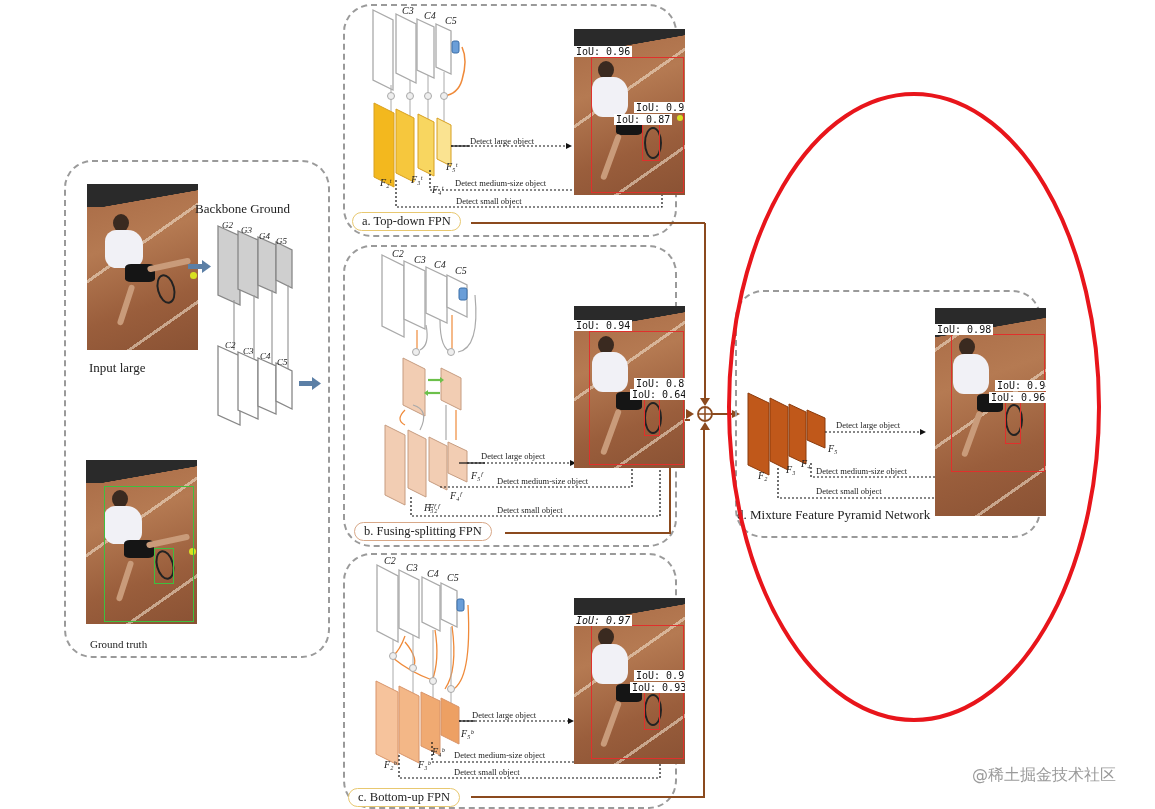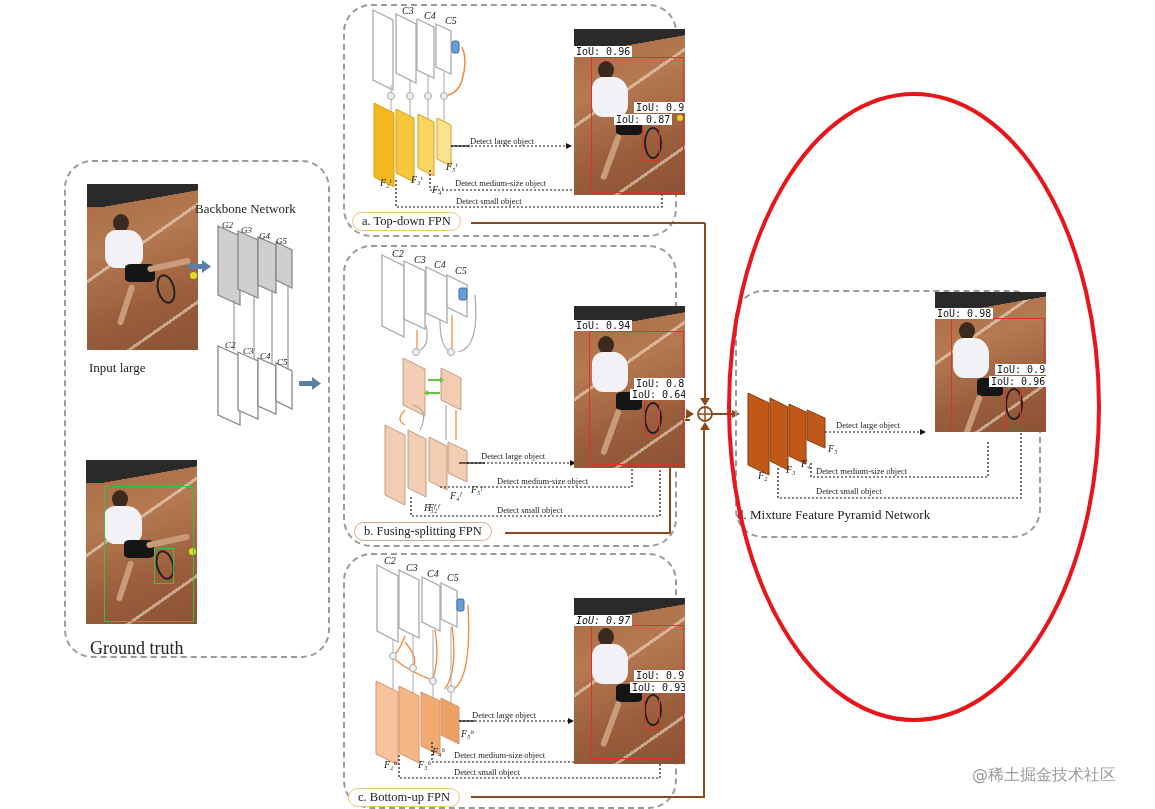--- a/index.html
+++ b/index.html
@@ -55,23 +55,23 @@
     <div class="shirt" style="left:18px;top:46px;width:38px;height:38px;"></div>
     <div class="shorts" style="left:38px;top:80px;width:30px;height:18px;"></div>
     <div class="leg" style="left:60px;top:78px;width:44px;height:6px;transform:rotate(-12deg);"></div>
     <div class="leg" style="left:36px;top:100px;width:6px;height:42px;transform:rotate(18deg);"></div>
     <div class="racket" style="left:70px;top:90px;width:14px;height:26px;transform:rotate(-15deg);"></div>
     <div class="ball" style="left:103px;top:88px;width:7px;height:7px;"></div>
   </div>
   <div class="abs" style="left:18px;top:26px;width:90px;height:136px;border:1.5px solid #3fbf3f;box-sizing:border-box;"></div>
   <div class="abs" style="left:68px;top:88px;width:20px;height:36px;border:1.5px solid #3fbf3f;box-sizing:border-box;"></div>
 </div>
-<div class="caption" style="left:90px;top:638px;font-size:18px;">Ground truth</div>
-
-<div class="caption" style="left:195px;top:201px;font-size:13px;">Backbone Network</div>
+<div class="caption" style="left:90px;top:638px;font-size:11px;">Ground truth</div>
+
+<div class="caption" style="left:195px;top:201px;font-size:13px;">Backbone Ground</div>
 
 <svg style="left:0;top:0;" width="1155" height="809">
 
   <g fill="#5b7fa6">
     <rect x="188" y="264" width="14" height="5"></rect>
       <polygon points="202,260 211,266.5 202,273"></polygon>
   </g>
 
   <g stroke="#888" stroke-width="1.3" fill="#cfcfcf">
     <polygon points="218,226 240,236 240,305 218,295"></polygon>
@@ -223,21 +223,21 @@
   <polygon points="570,460 576,463 570,466" fill="#111"></polygon>
   <path d="M505,533 L670,533 L670,420 L690,420" fill="none" stroke="#8b4a1e" stroke-width="2"></path>
 </svg>
 <span class="sub" style="left:392px;top:248px;">C2</span>
 <span class="sub" style="left:414px;top:254px;">C3</span>
 <span class="sub" style="left:434px;top:259px;">C4</span>
 <span class="sub" style="left:455px;top:265px;">C5</span>
 <span class="sub" style="left:396px;top:502px;margin-left:32px;">F₂ᶠ</span>
 <span class="sub" style="left:424px;top:502px;">F₃ᶠ</span>
 <span class="sub" style="left:450px;top:490px;">F₄ᶠ</span>
-<span class="sub" style="left:471px;top:484px;">F₅ᶠ</span>
+<span class="sub" style="left:471px;top:470px;">F₅ᶠ</span>
 <span class="small-label" style="left:481px;top:451px;">Detect large object</span>
 <span class="small-label" style="left:497px;top:476px;">Detect medium-size object</span>
 <span class="small-label" style="left:497px;top:505px;">Detect small object</span>
 <div class="photo" style="left:554px;top:306px;width:111px;height:162px;">
   <div class="dark"></div>
   <div class="player" style="left:0;top:0;width:100%;height:100%;">
     <div class="head" style="left:24px;top:30px;width:16px;height:18px;"></div>
     <div class="shirt" style="left:18px;top:46px;width:36px;height:40px;"></div>
     <div class="shorts" style="left:42px;top:86px;width:26px;height:18px;"></div>
     <div class="leg" style="left:34px;top:102px;width:6px;height:48px;transform:rotate(20deg);"></div>
@@ -354,21 +354,21 @@
   </g>
   <polygon points="920,429 926,432 920,435" fill="#111"></polygon>
 </svg>
 <span class="sub" style="left:758px;top:470px;">F₂</span>
 <span class="sub" style="left:786px;top:464px;">F₃</span>
 <span class="sub" style="left:801px;top:458px;">F₄</span>
 <span class="sub" style="left:828px;top:443px;">F₅</span>
 <span class="small-label" style="left:836px;top:420px;">Detect large object</span>
 <span class="small-label" style="left:816px;top:466px;">Detect medium-size object</span>
 <span class="small-label" style="left:816px;top:486px;">Detect small object</span>
-<div class="photo" style="left:915px;top:292px;width:111px;height:140px;">
+<div class="photo" style="left:915px;top:308px;width:111px;height:208px;">
   <div class="dark"></div>
   <div class="player" style="left:0;top:0;width:100%;height:100%;">
     <div class="head" style="left:24px;top:30px;width:16px;height:18px;"></div>
     <div class="shirt" style="left:18px;top:46px;width:36px;height:40px;"></div>
     <div class="shorts" style="left:42px;top:86px;width:26px;height:18px;"></div>
     <div class="leg" style="left:34px;top:102px;width:6px;height:48px;transform:rotate(20deg);"></div>
     <div class="racket" style="left:70px;top:96px;width:14px;height:28px;"></div>
     <div class="ball" style="left:103px;top:86px;width:6px;height:6px;"></div>
   </div>
   <div class="bbox" style="left:16px;top:26px;width:94px;height:138px;"></div>

